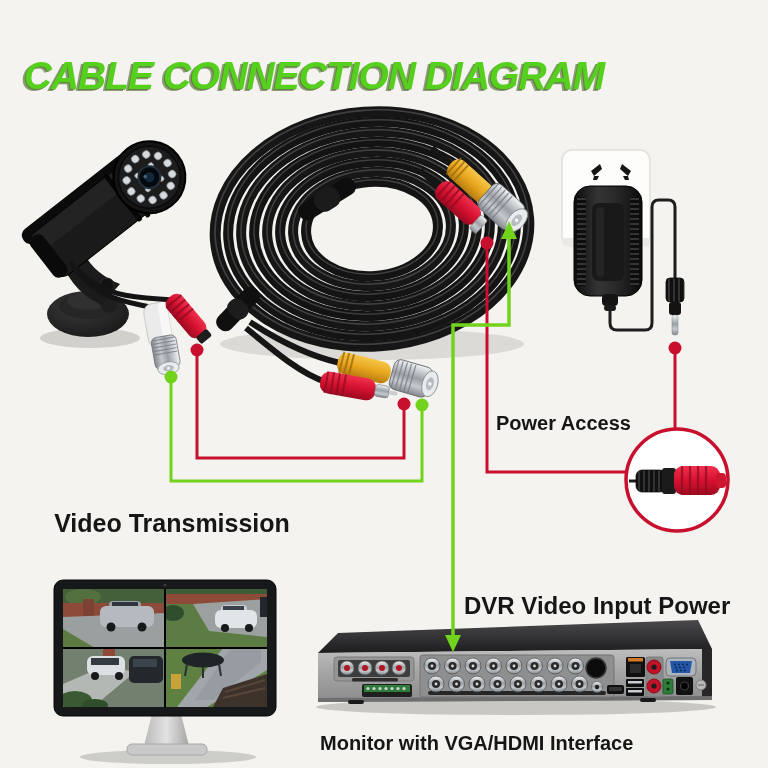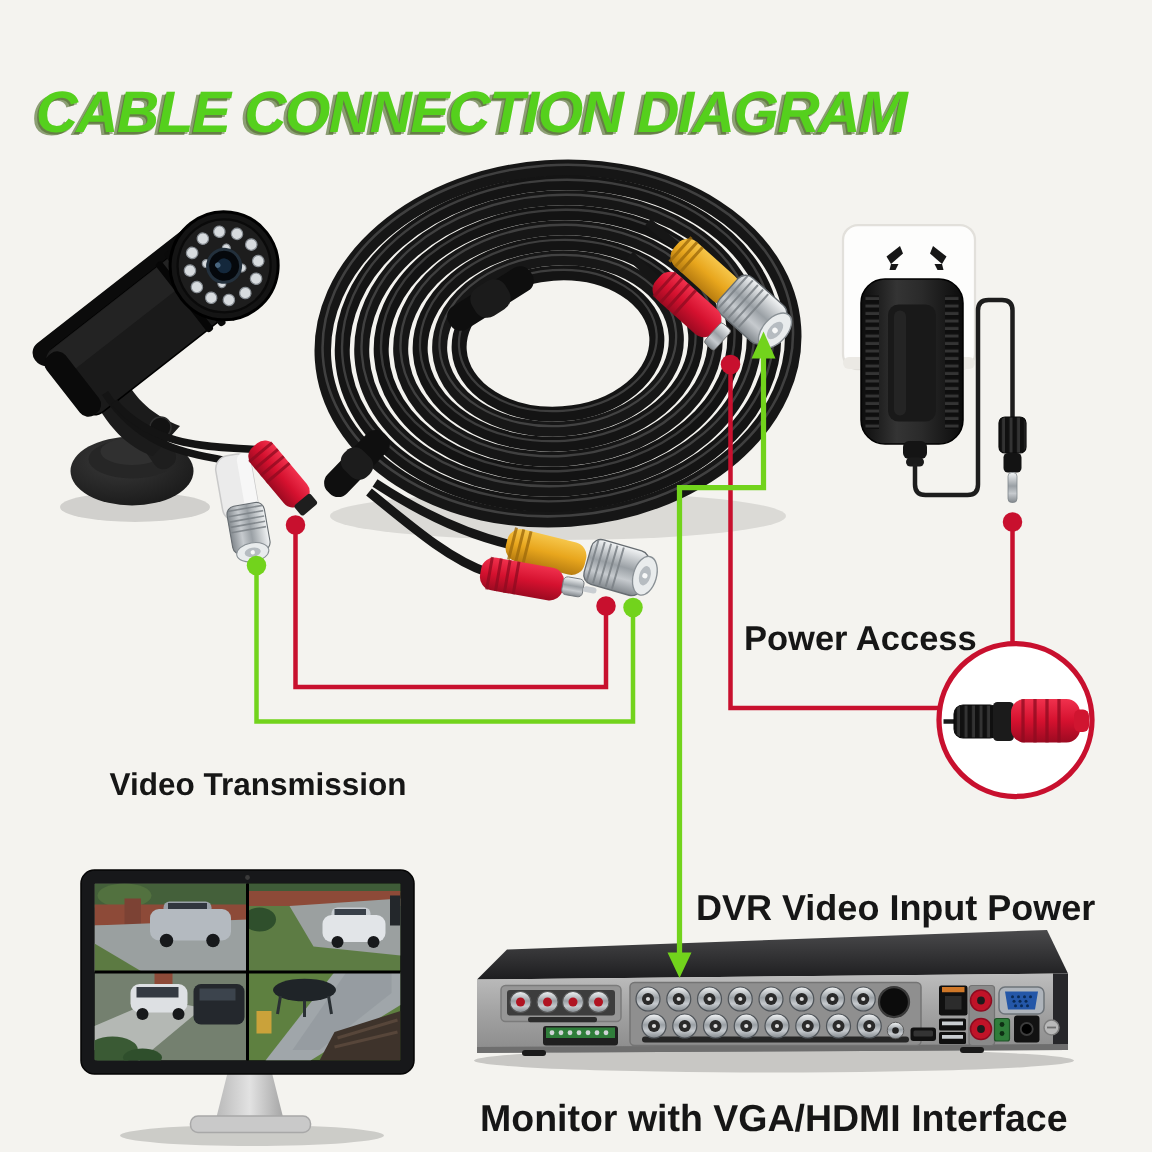--- a/index.html
+++ b/index.html
@@ -10,24 +10,24 @@
     font-family:"Liberation Sans", sans-serif;
   }
   svg.art{position:absolute;left:0;top:0;}
   .lbl{position:absolute;color:#161616;font-weight:700;letter-spacing:0px;}
   .title{
     position:absolute;left:0;top:28px;width:628px;text-align:center;
     font-size:39px;font-weight:700;font-style:italic;letter-spacing:-1px;
     color:#55d01d;
     text-shadow:-3px 2px 0 rgba(54,88,14,0.55), -1px 1px 0 rgba(54,88,14,0.45);
   }
-  .lbl-power{left:496px;top:412px;font-size:23px;text-align:center;}
-  .lbl-vt{left:10px;top:510px;width:324px;text-align:center;font-size:21px;line-height:27px;}
+  .lbl-power{left:496px;top:412px;font-size:20px;text-align:center;}
+  .lbl-vt{left:10px;top:510px;width:324px;text-align:center;font-size:25px;line-height:27px;}
   .lbl-dvr{left:464px;top:592px;font-size:24px;}
-  .lbl-mon{left:320px;top:732px;font-size:25px;}
+  .lbl-mon{left:320px;top:732px;font-size:20px;}
 </style>
 </head>
 <body>
 
 <div class="stage">
 
 <svg class="art" width="768" height="768" viewBox="0 0 768 768">
   <defs>
     <linearGradient id="silverV" x1="0" y1="0" x2="0" y2="1">
       <stop offset="0" stop-color="#f3f5f6"></stop>

